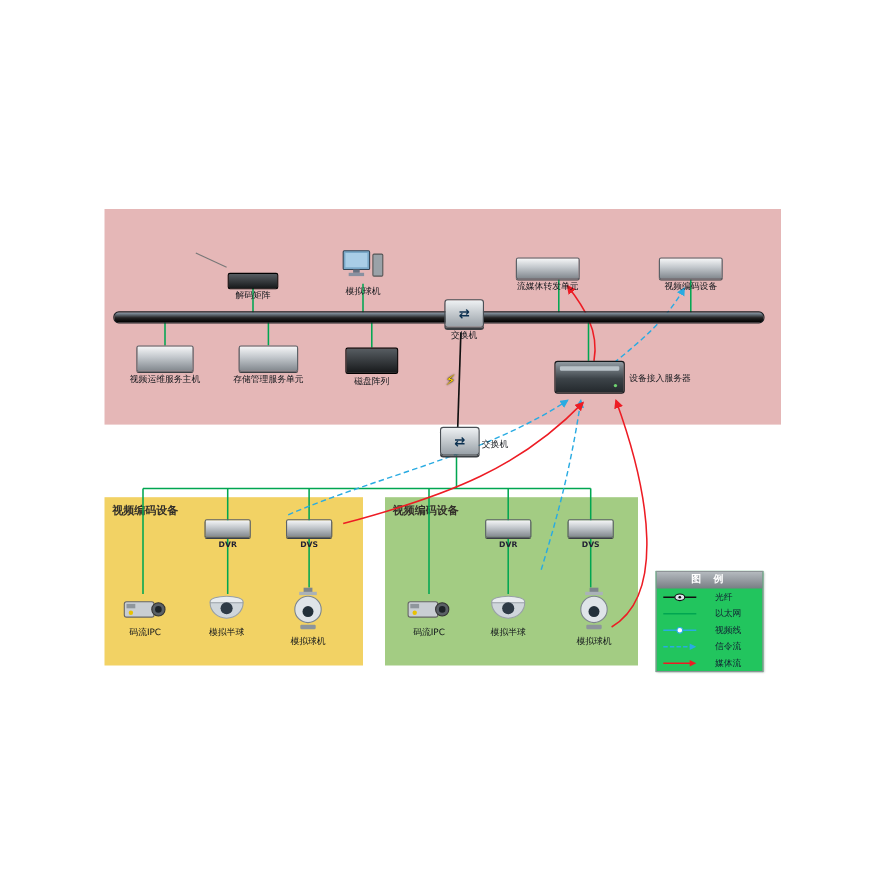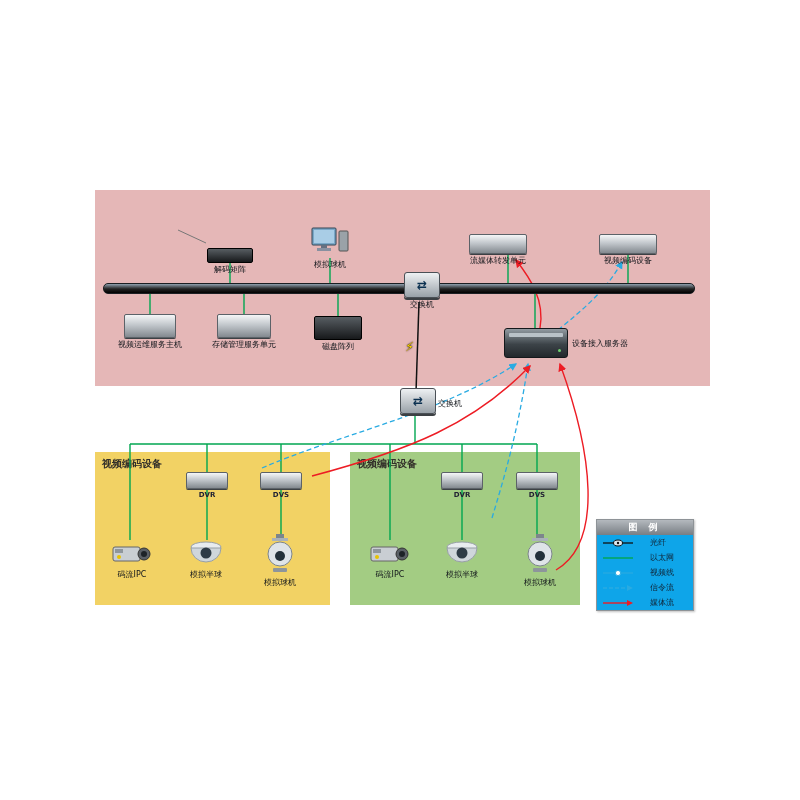--- a/index.html
+++ b/index.html
@@ -24,21 +24,21 @@
   .switchbox{width:34px;height:24px;background:linear-gradient(180deg,#eef1f3 0%,#99a1a8 100%);
         border:1px solid #4a5056;border-radius:3px;display:flex;align-items:center;justify-content:center;
         color:#0b3050;font-size:12px;font-weight:bold;box-shadow:0 2px 0 #3c4044;}
   .server{width:62px;height:28px;background:linear-gradient(180deg,#929ba2 0%,#3c4348 55%,#23282c 100%);
         border:1px solid #14181b;border-radius:3px;position:relative;}
   .server .strip{position:absolute;left:4px;top:4px;width:54px;height:4px;background:#b9c2c8;border-radius:1px;}
   .server .led{position:absolute;right:6px;bottom:5px;width:3px;height:3px;border-radius:50%;background:#6fd36f;}
   .sidelabel{position:absolute;font-size:8px;color:#12161b;white-space:nowrap;}
   .bolt{position:absolute;left:405px;top:339px;font-size:13px;color:#ffd400;
         text-shadow:0 0 1px #000,0 0 2px #000;}
-  .legend{position:absolute;left:596px;top:519px;width:96px;background:#0ea5e9;
+  .legend{position:absolute;left:596px;top:519px;width:96px;background:#22c55e;
         border:1px solid #8e9397;box-shadow:1px 1px 2px rgba(0,0,0,.25);}
   .legend .hdr{height:15px;background:linear-gradient(180deg,#b4b9be 0%,#787e84 100%);
         color:#fff;font-size:9px;font-weight:bold;text-align:center;line-height:15px;letter-spacing:4px;}
   .legend .row{display:flex;align-items:center;gap:16px;padding:2px 5px;}
   .legend .row .sample{flex:0 0 32px;}
   .legend .row .txt{font-size:8px;color:#123;}
 </style>
 </head>
 <body>
 

